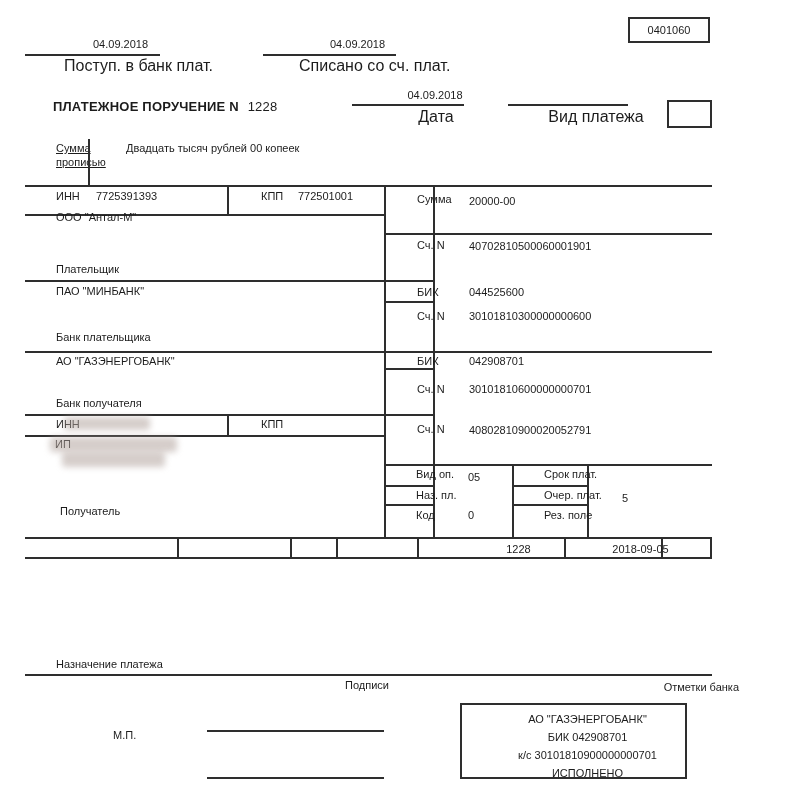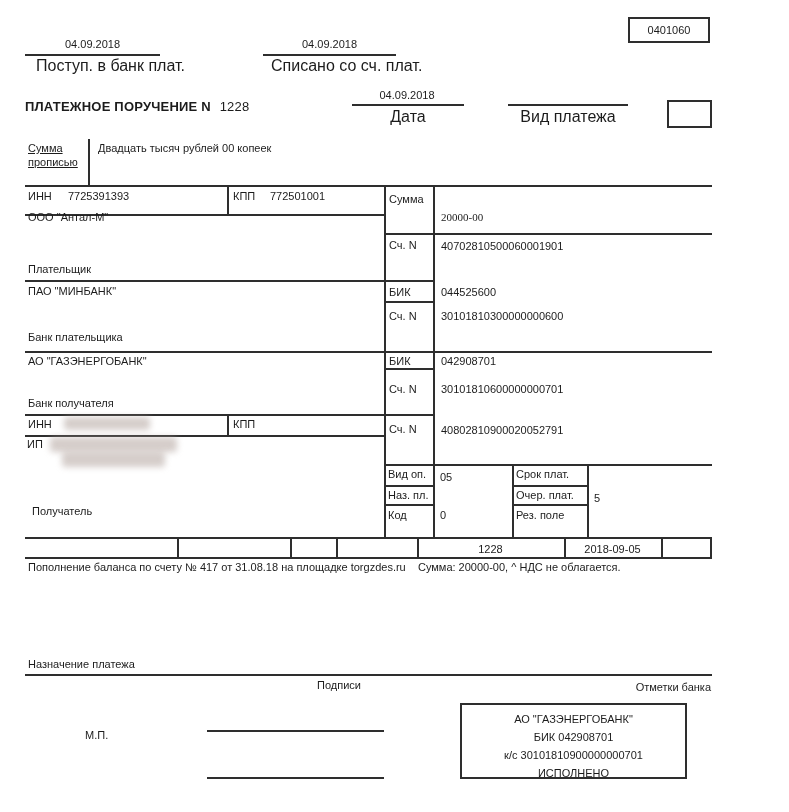--- a/index.html
+++ b/index.html
@@ -1,18 +1,18 @@
 <!DOCTYPE html>
 <html><head>
 <meta charset="utf-8">
 <style>
   html,body{margin:0;padding:0;background:#ffffff;}
   .page{position:relative;width:789px;height:812px;background:#ffffff;overflow:hidden;
         font-family:"Liberation Sans",sans-serif;color:#1c1c1c;}
-  .t{position:absolute;font-size:11px;line-height:13px;white-space:nowrap;}
+  .t{position:absolute;font-size:11px;line-height:13px;white-space:nowrap;margin-left:28px;}
   .sm{font-size:16px;}
   .ctr{text-align:center;}
   .rgt{text-align:right;}
   .b{font-weight:bold;}
   .hline{position:absolute;height:2px;background:#2e2e2e;}
   .vline{position:absolute;width:2px;background:#2e2e2e;}
   .box{position:absolute;border:2px solid #2e2e2e;box-sizing:border-box;background:#fff;}
   .wrap{white-space:normal;line-height:14px;text-decoration:underline;}
   .pre{white-space:pre;}
   .blur{position:absolute;background:#b3a59f;opacity:.55;filter:blur(3px);border-radius:3px;}
@@ -97,21 +97,21 @@
 
   <div class="t" style="left:28px;top:418px;">ИНН</div>
   <div class="blur" style="left:64px;top:417px;width:86px;height:13px;"></div>
   <div class="t" style="left:233px;top:418px;">КПП</div>
   <div class="t" style="left:27px;top:438px;">ИП</div>
   <div class="blur" style="left:50px;top:437px;width:127px;height:15px;"></div>
   <div class="blur" style="left:62px;top:452px;width:103px;height:15px;"></div>
   <div class="t" style="left:32px;top:505px;">Получатель</div>
 
   <div class="t" style="left:389px;top:193px;">Сумма</div>
-  <div class="t" style="left:441px;top:211px;font-family:Liberation Serif, serif;">20000-00</div>
+  <div class="t" style="left:441px;top:195px;">20000-00</div>
 
   <div class="t" style="left:389px;top:239px;">Сч. N</div>
   <div class="t" style="left:441px;top:240px;">40702810500060001901</div>
 
   <div class="t" style="left:389px;top:286px;">БИК</div>
   <div class="t" style="left:441px;top:286px;">044525600</div>
 
   <div class="t" style="left:389px;top:310px;">Сч. N</div>
   <div class="t" style="left:441px;top:310px;">30101810300000000600</div>
 
@@ -130,21 +130,20 @@
   <div class="t" style="left:388px;top:489px;">Наз. пл.</div>
   <div class="t" style="left:516px;top:489px;">Очер. плат.</div>
   <div class="t" style="left:594px;top:492px;">5</div>
   <div class="t" style="left:388px;top:509px;">Код</div>
   <div class="t" style="left:440px;top:509px;">0</div>
   <div class="t" style="left:516px;top:509px;">Рез. поле</div>
 
   <div class="t ctr" style="left:417px;top:543px;width:147px;">1228</div>
   <div class="t ctr" style="left:564px;top:543px;width:97px;">2018-09-05</div>
 
-  <div class="t pre" style="left:28px;top:561px;">Пополнение баланса по счету № 417 от 31.08.18 на площадке torgzdes.ru    Сумма: 20000-00, ^ НДС не облагается.</div>
   <div class="t" style="left:28px;top:658px;">Назначение платежа</div>
 
   <div class="hline" style="left:25px;top:674px;width:687px;"></div>
   <div class="t" style="left:317px;top:679px;">Подписи</div>
   <div class="t rgt" style="left:600px;top:681px;width:111px;">Отметки банка</div>
 
   <div class="t" style="left:85px;top:729px;">М.П.</div>
   <div class="hline" style="left:207px;top:730px;width:177px;"></div>
   <div class="hline" style="left:207px;top:777px;width:177px;"></div>
 

